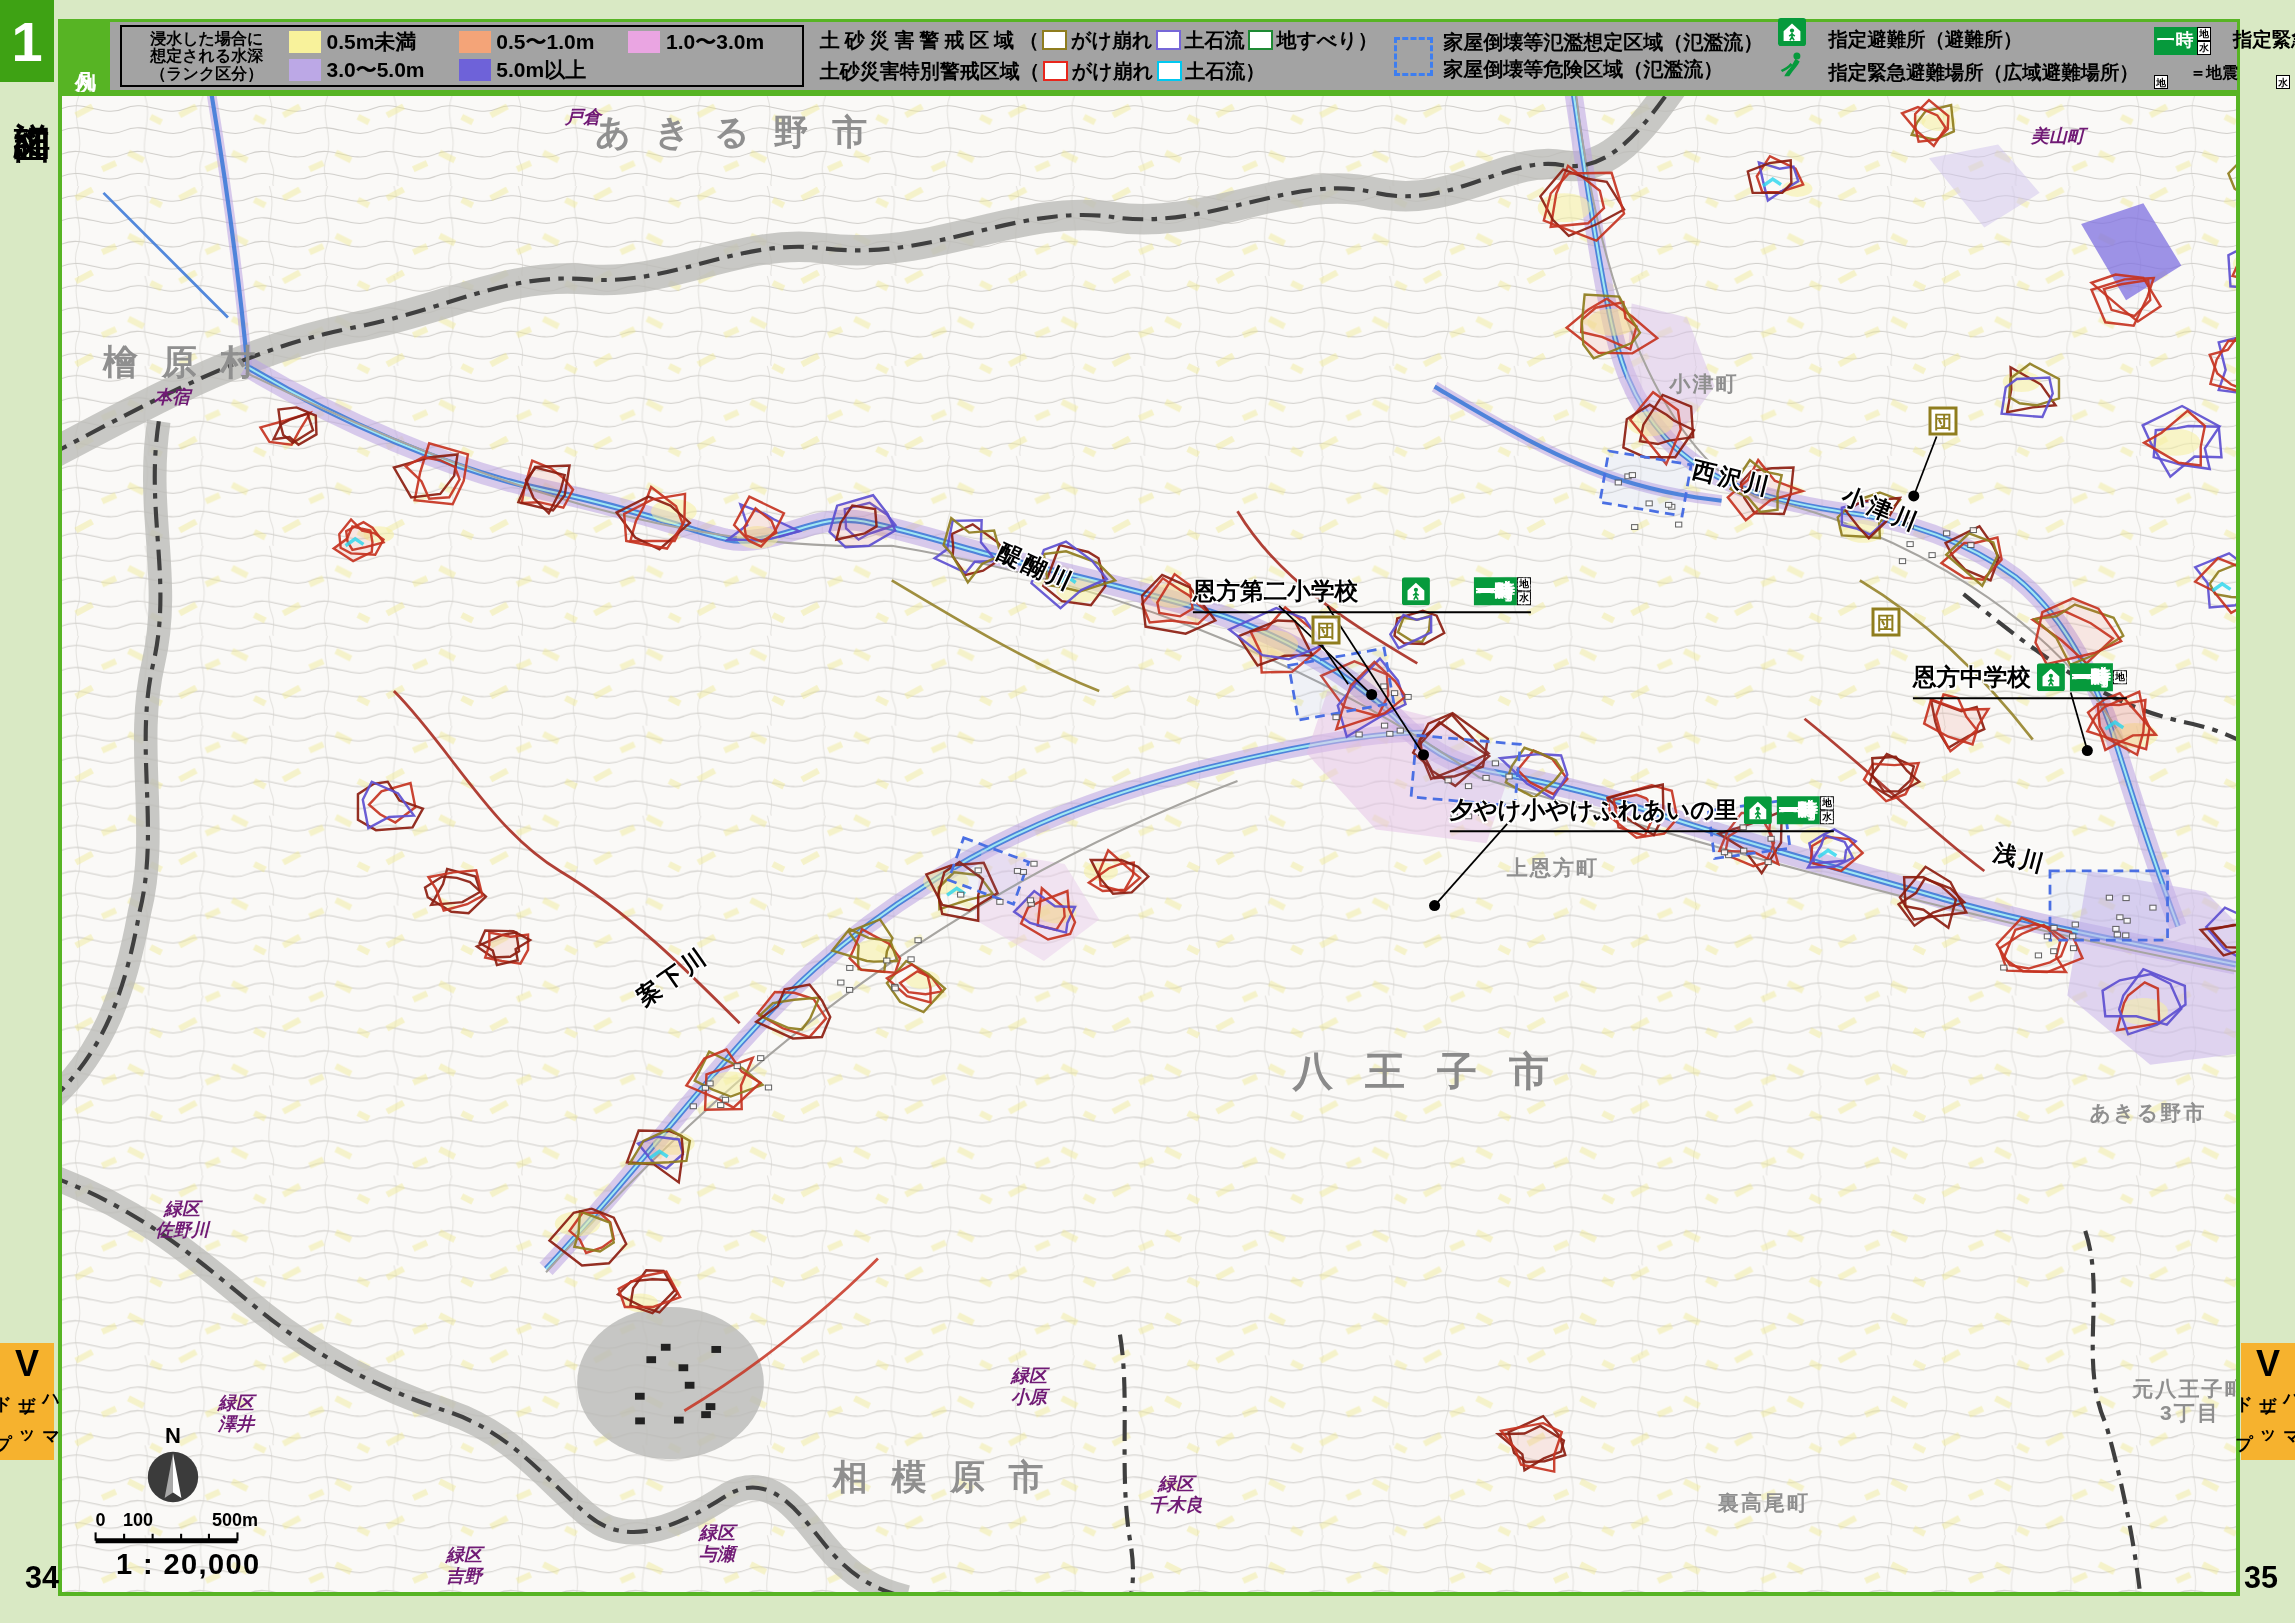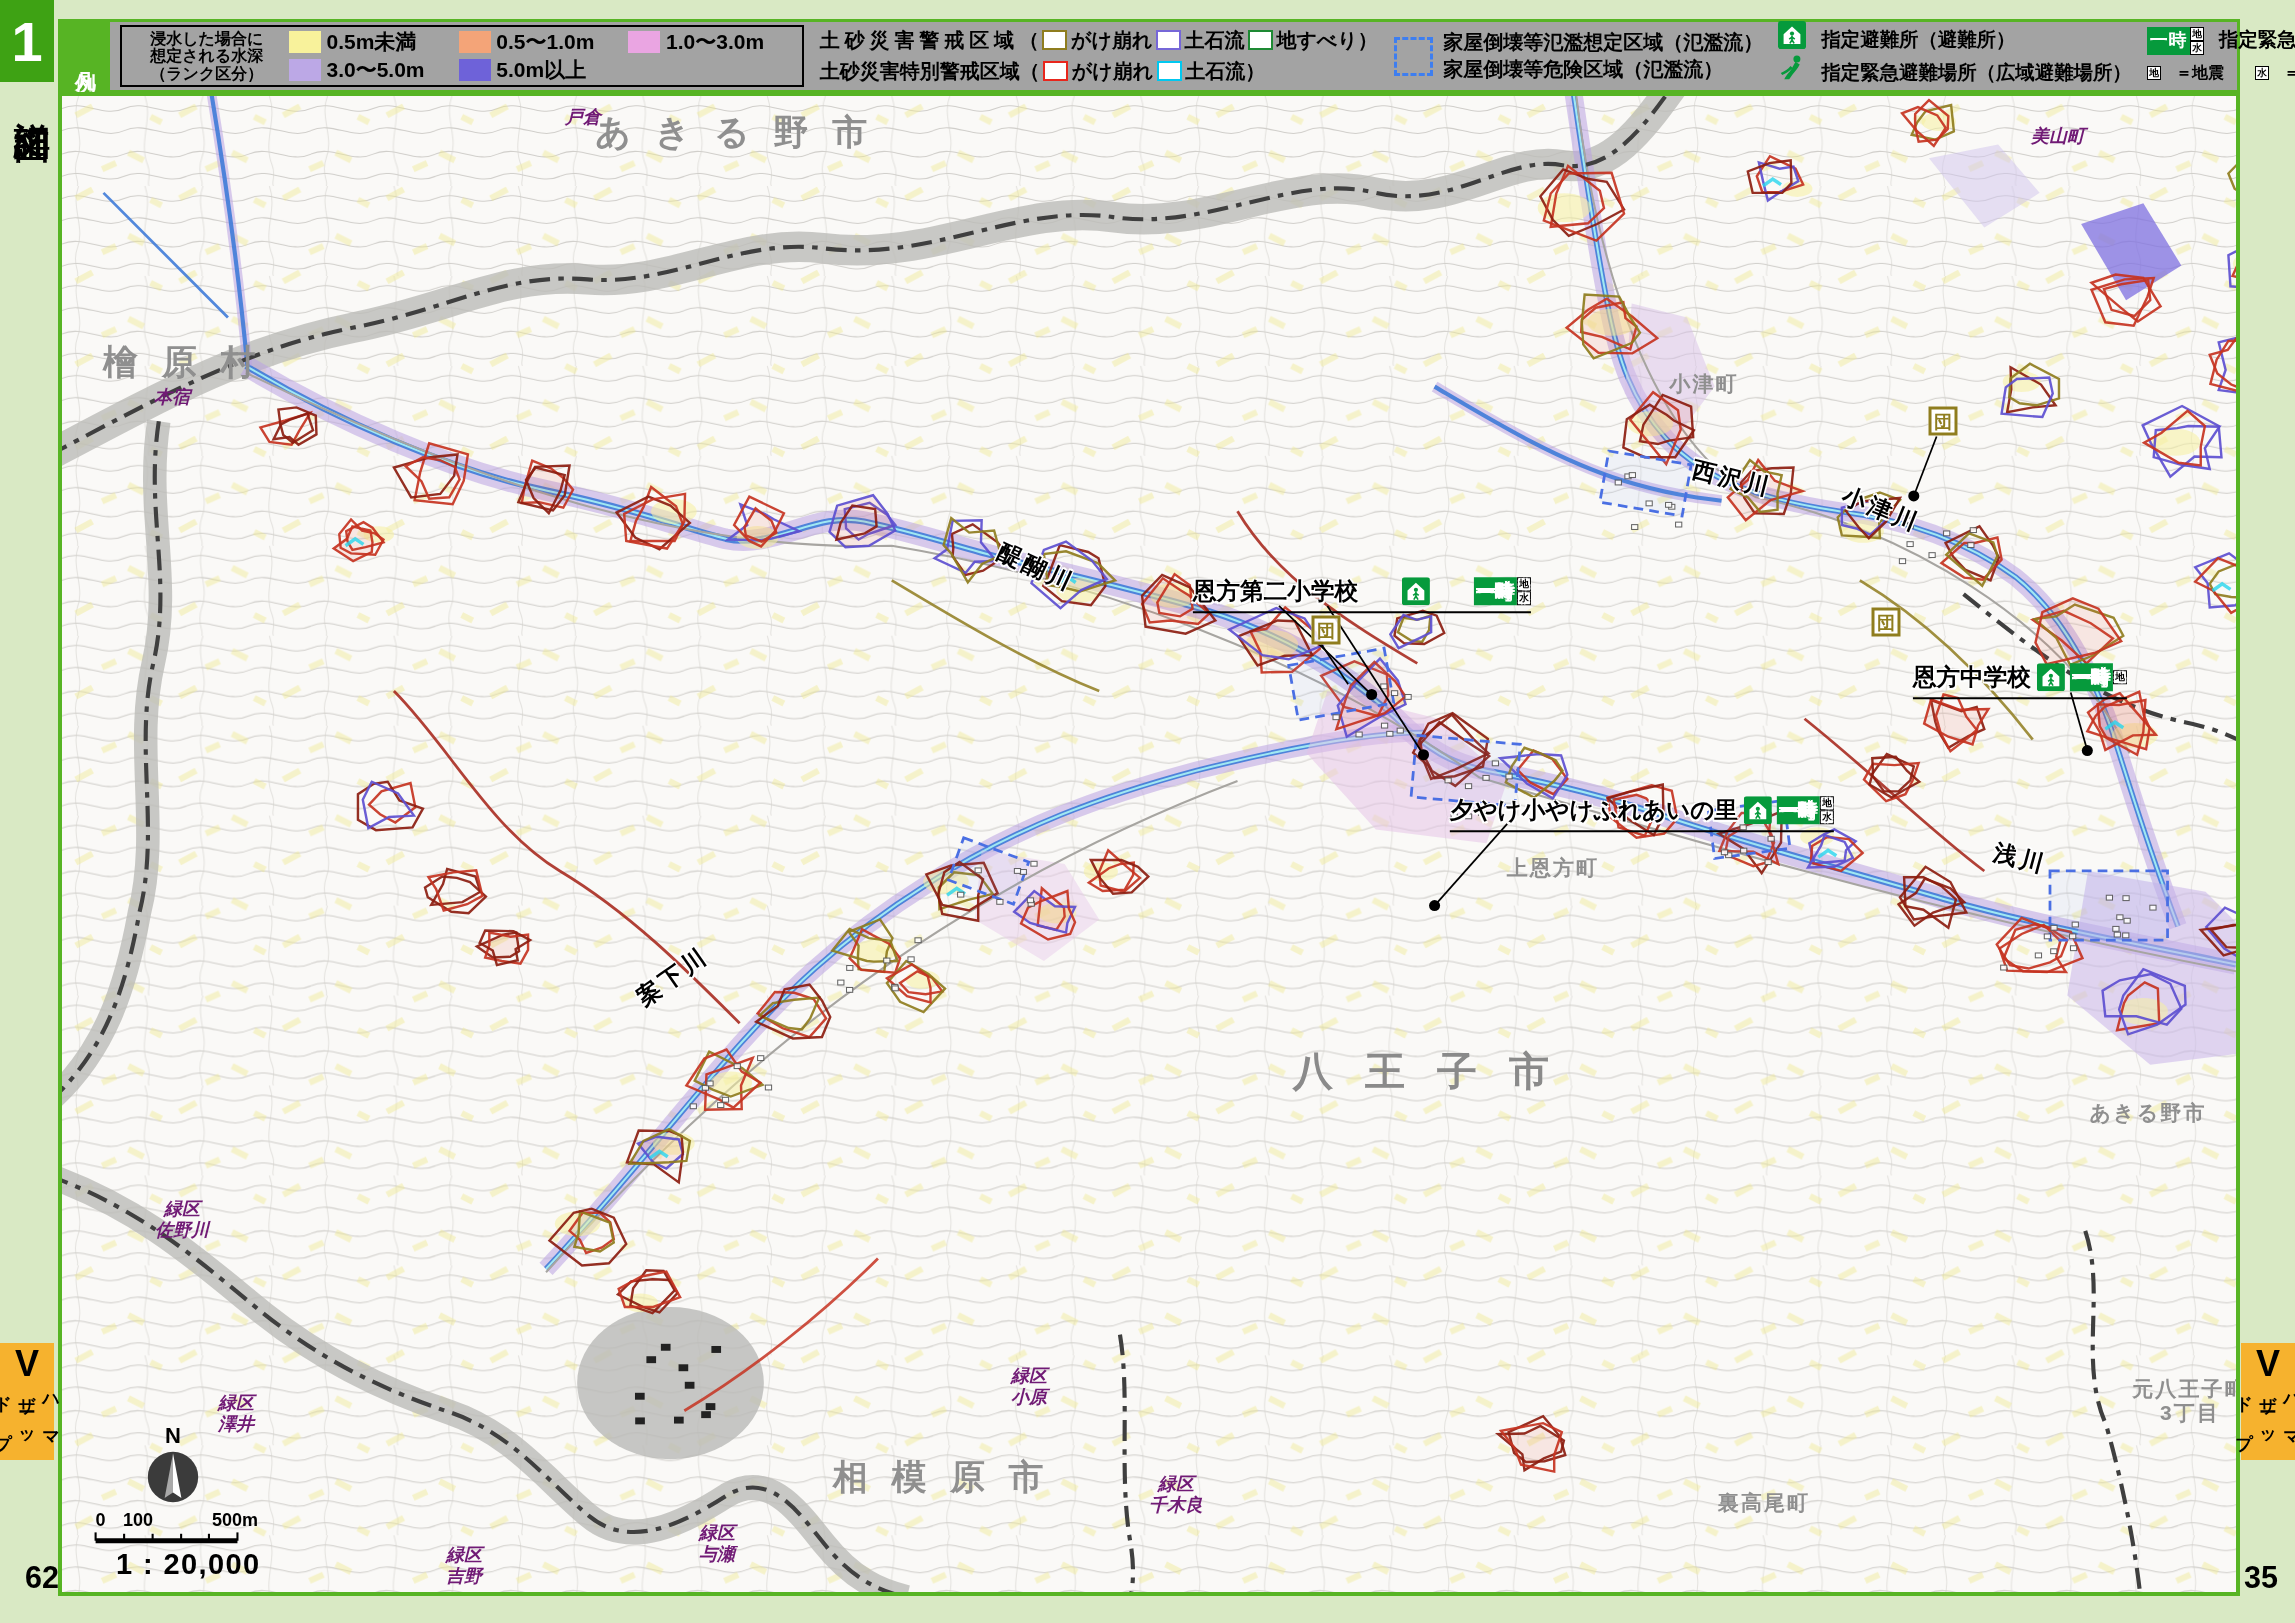--- a/index.html
+++ b/index.html
@@ -20,21 +20,21 @@
   .flood-grid{display:grid;grid-template-columns:auto auto auto;grid-auto-rows:28px;column-gap:2.8px;align-items:center;margin-left:4.2px;}
   .sw-item{display:flex;align-items:center;gap:5.6px;font-size:21px;font-weight:bold;width:167px;}
   .sw{width:32px;height:22px;flex:0 0 auto;}
   .dosha{margin-left:15.3px;font-size:20px;font-weight:bold;line-height:31px;white-space:nowrap;}
   .dosha .t1{letter-spacing:4.9px;}
   .obox{display:inline-block;width:21px;height:16.7px;border:2.8px solid #000;background:#fff;vertical-align:-2.8px;margin:0 3.5px;}
   .kaoku{margin-left:16.7px;display:flex;align-items:center;gap:9.7px;white-space:nowrap;}
   .kaoku-sw{width:33px;height:33px;border:3.5px dashed #3D7EF0;flex:0 0 auto;}
   .kaoku-text{font-size:20px;font-weight:bold;line-height:1.35;}
   .shel{margin-left:15.3px;font-size:19.4px;font-weight:bold;line-height:33px;white-space:nowrap;}
-  .shel .row{display:flex;align-items:center;gap:15px;height:33px;}
+  .shel .row{display:flex;align-items:flex-end;gap:22px;height:33px;}
   .note-row{font-size:16px;font-weight:bold;}
   
   .ic-ichiji{display:inline-flex;align-items:center;flex:0 0 auto;}
   .ic-ichiji .grn{width:43px;height:28px;background:#069A3C;color:#fff;font-size:18px;font-weight:bold;
       display:flex;align-items:center;justify-content:center;letter-spacing:0.7px;}
   .ic-ichiji .bcol{display:flex;flex-direction:column;}
   .ic-ichiji .bdg{width:14px;height:14px;background:#fff;border:1.4px solid #000;box-sizing:border-box;
       font-size:9.7px;font-weight:bold;display:flex;align-items:center;justify-content:center;}
   
   #map{position:absolute;left:58px;top:92px;width:2182px;height:1504px;border:4.9px solid #57B424;
@@ -654,16 +654,16 @@
       <span>マップ</span>
     </div>
   </div>
   <div id="tab-right" class="tab">
     <div class="v">V</div>
     <div class="cols">
       <span>ハザード</span>
       <span>マップ</span>
     </div>
   </div>
-  <div id="pn34" class="pageno">62</div>
+  <div id="pn34" class="pageno">34</div>
   <div id="pn35" class="pageno">35</div>
 </div>
 
 
 </body></html>

